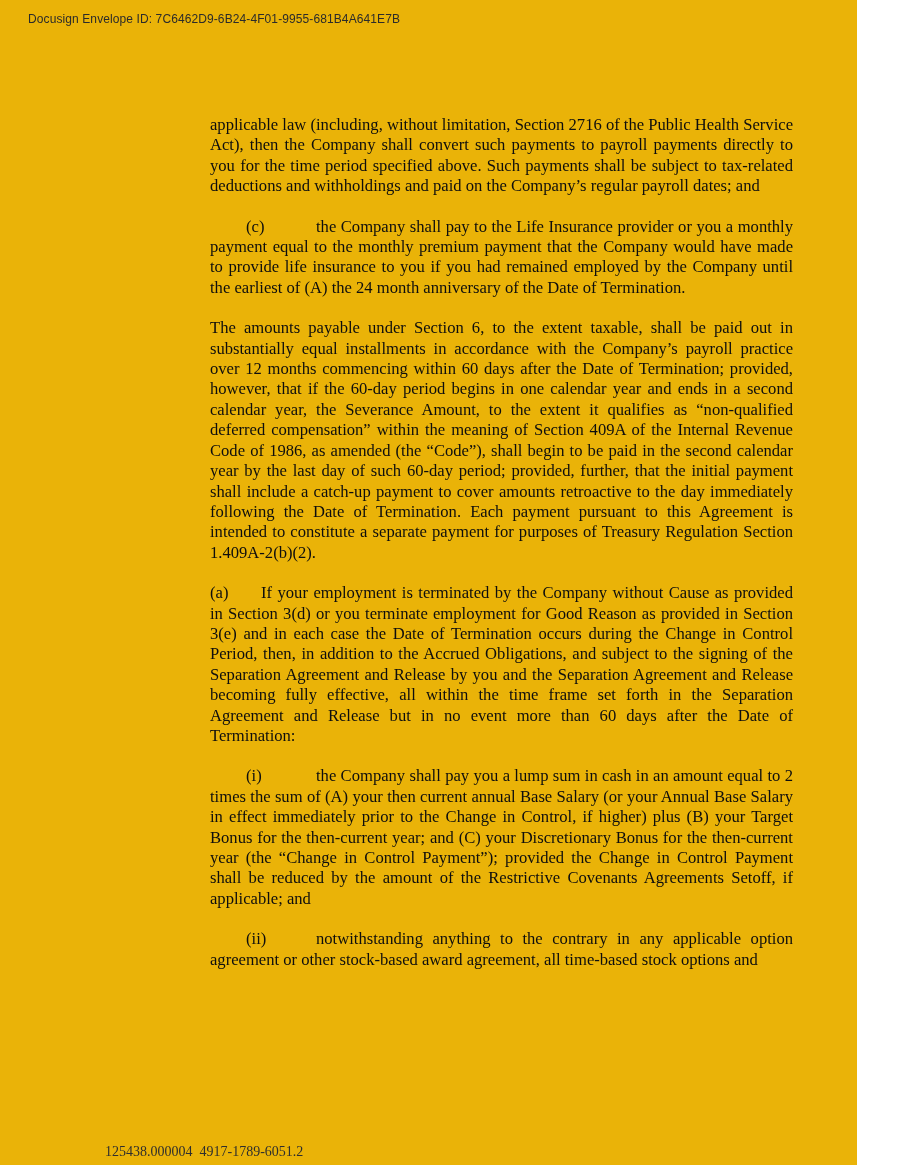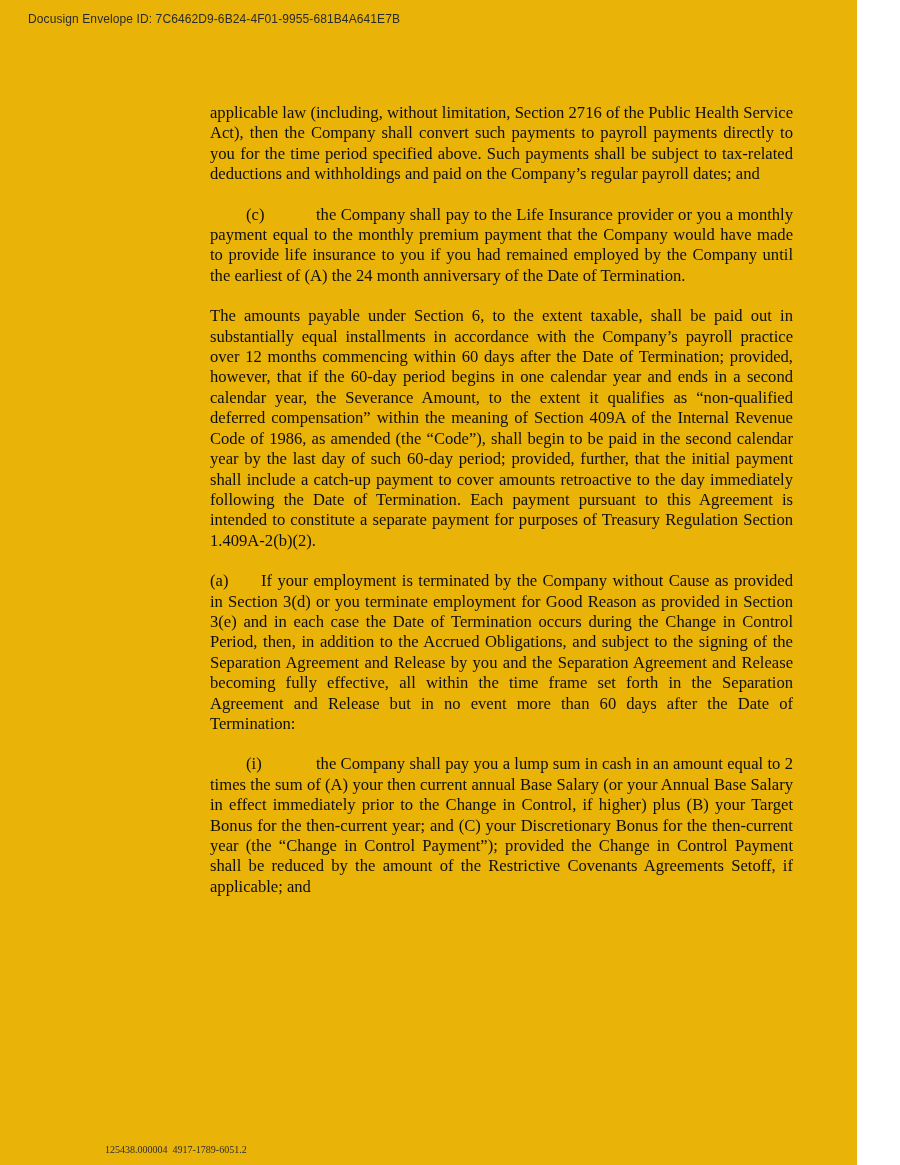--- a/index.html
+++ b/index.html
@@ -30,21 +30,21 @@
     left: 210px;
     top: 103px;
     width: 583px;
     font-family: "Liberation Serif", serif;
     font-size: 16.6px;
     line-height: 20.4px;
     color: #0e0e0e;
     text-align: justify;
   }
   .para {
-    margin: 0 0 20px 0;
+    margin: 12px 0 20px 0;
   }
   
   .para.indent {
     text-indent: 36px;
   }
   .tab-label {
     display: inline-block;
     width: 70px;
     text-indent: 0;
   }
@@ -59,21 +59,21 @@
   .flush-label {
     display: inline-block;
     width: 51px;
     text-indent: 0;
   }
   .doc-footer {
     position: absolute;
     left: 105px;
     top: 1144px;
     font-family: "Liberation Serif", serif;
-    font-size: 10px;
+    font-size: 14px;
     color: #2e2e2e;
     white-space: pre;
   }
 </style>
 </head>
 <body>
 
 <div class="page">
 
   <div class="docusign-header">Docusign Envelope ID: 7C6462D9-6B24-4F01-9955-681B4A641E7B</div>
@@ -84,18 +84,19 @@
 
     <p class="para indent"><span class="tab-label">(c)</span><span>the Company shall pay to the Life Insurance provider or you a monthly payment equal to the monthly premium payment that the Company would have made to provide life insurance to you if you had remained employed by the Company until the earliest of (A) the 24 month anniversary of the Date of Termination.</span></p>
 
     <p class="para">The amounts payable under Section 6, to the extent taxable, shall be paid out in substantially equal installments in accordance with the Company’s payroll practice over 12 months commencing within 60 days after the Date of Termination; provided, however, that if the 60-day period begins in one calendar year and ends in a second calendar year, the Severance Amount, to the extent it qualifies as “non-qualified deferred compensation” within the meaning of Section 409A of the Internal Revenue Code of 1986, as amended (the “Code”), shall begin to be paid in the second calendar year by the last day of such 60-day period; provided, further, that the initial payment shall include a catch-up payment to cover amounts retroactive to the day immediately following the Date of Termination. Each payment pursuant to this Agreement is intended to constitute a separate payment for purposes of Treasury Regulation Section 1.409A-2(b)(2).</p>
 
 
     <p class="para"><span class="flush-label">(a)</span><span>If your employment is terminated by the Company without Cause as provided in Section 3(d) or you terminate employment for Good Reason as provided in Section 3(e) and in each case the Date of Termination occurs during the Change in Control Period, then, in addition to the Accrued Obligations, and subject to the signing of the Separation Agreement and Release by you and the Separation Agreement and Release becoming fully effective, all within the time frame set forth in the Separation Agreement and Release but in no event more than 60 days after the Date of Termination:</span></p>
 
     <p class="para indent"><span class="tab-label">(i)</span><span>the Company shall pay you a lump sum in cash in an amount equal to 2 times the sum of (A) your then current annual Base Salary (or your Annual Base Salary in effect immediately prior to the Change in Control, if higher) plus (B) your Target Bonus for the then-current year; and (C) your Discretionary Bonus for the then-current year (the “Change in Control Payment”); provided the Change in Control Payment shall be reduced by the amount of the Restrictive Covenants Agreements Setoff, if applicable; and</span></p>
 
+    <p class="para indent"><span class="tab-label">(ii)</span><span>notwithstanding anything to the contrary in any applicable option agreement or other stock-based award agreement, all time-based stock options and</span></p>
 
   </div>
 
   <div class="doc-footer">125438.000004  4917-1789-6051.2</div>
 
 </div>
 
 </body></html>

